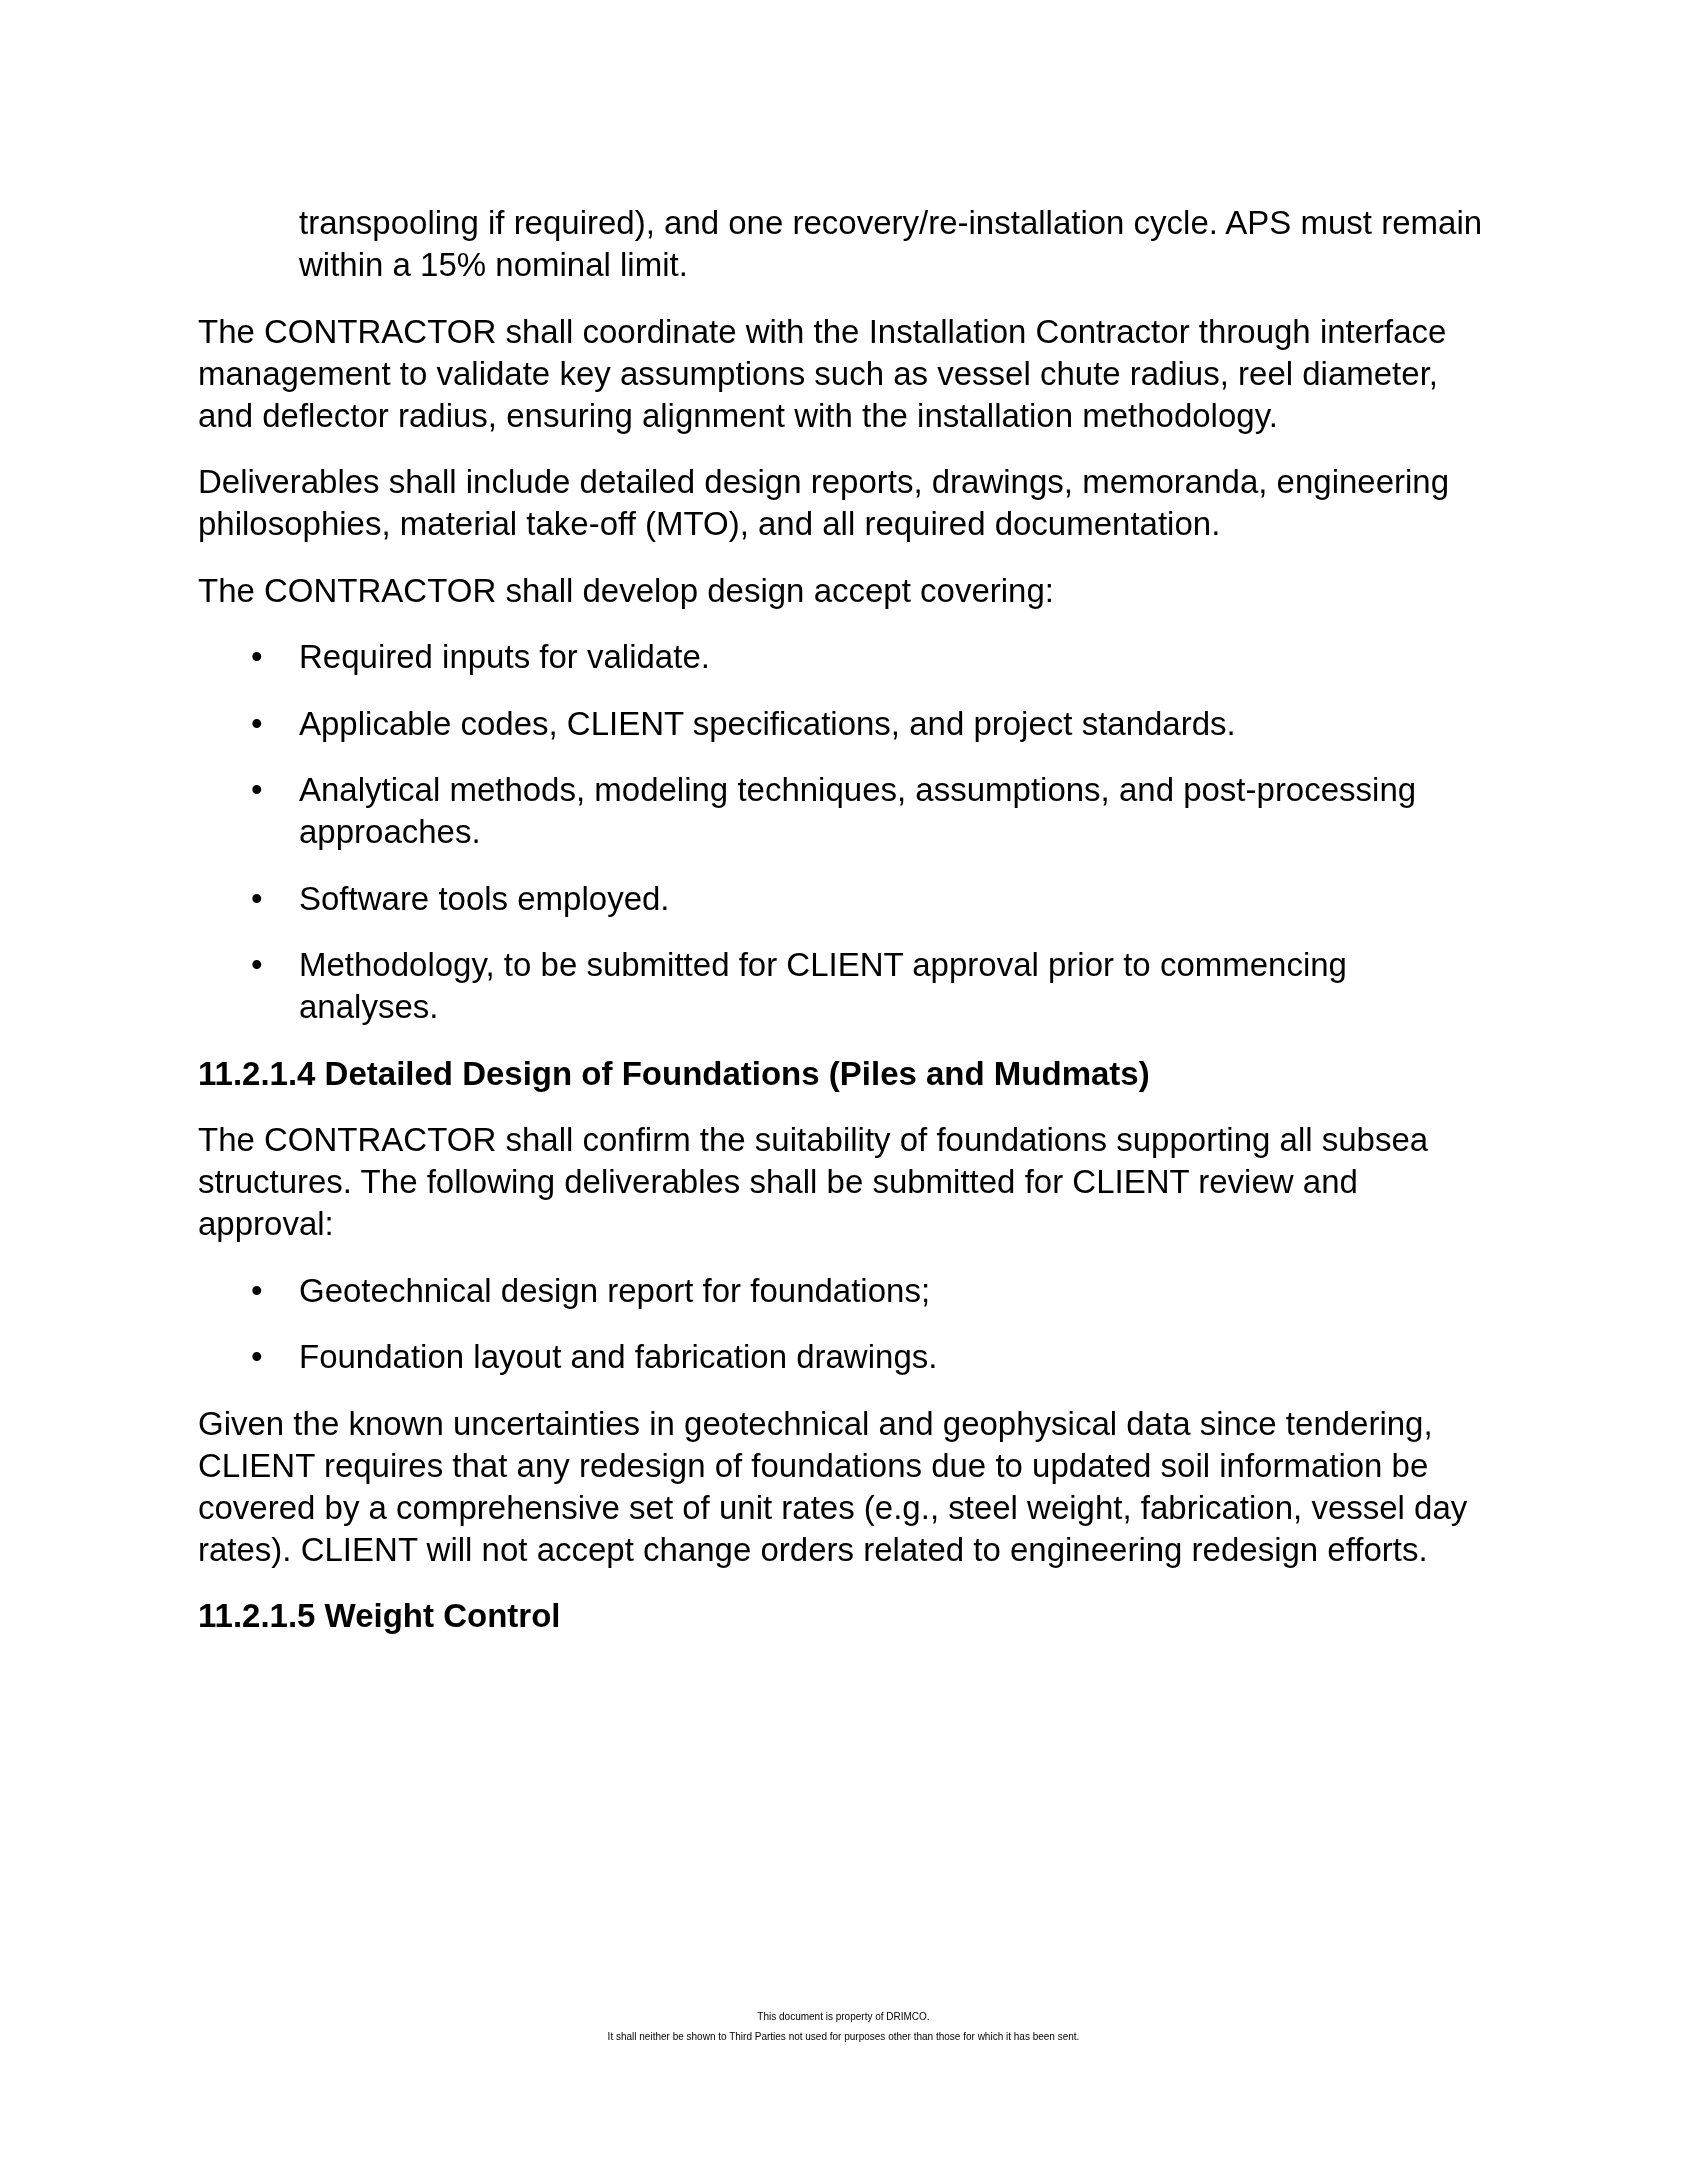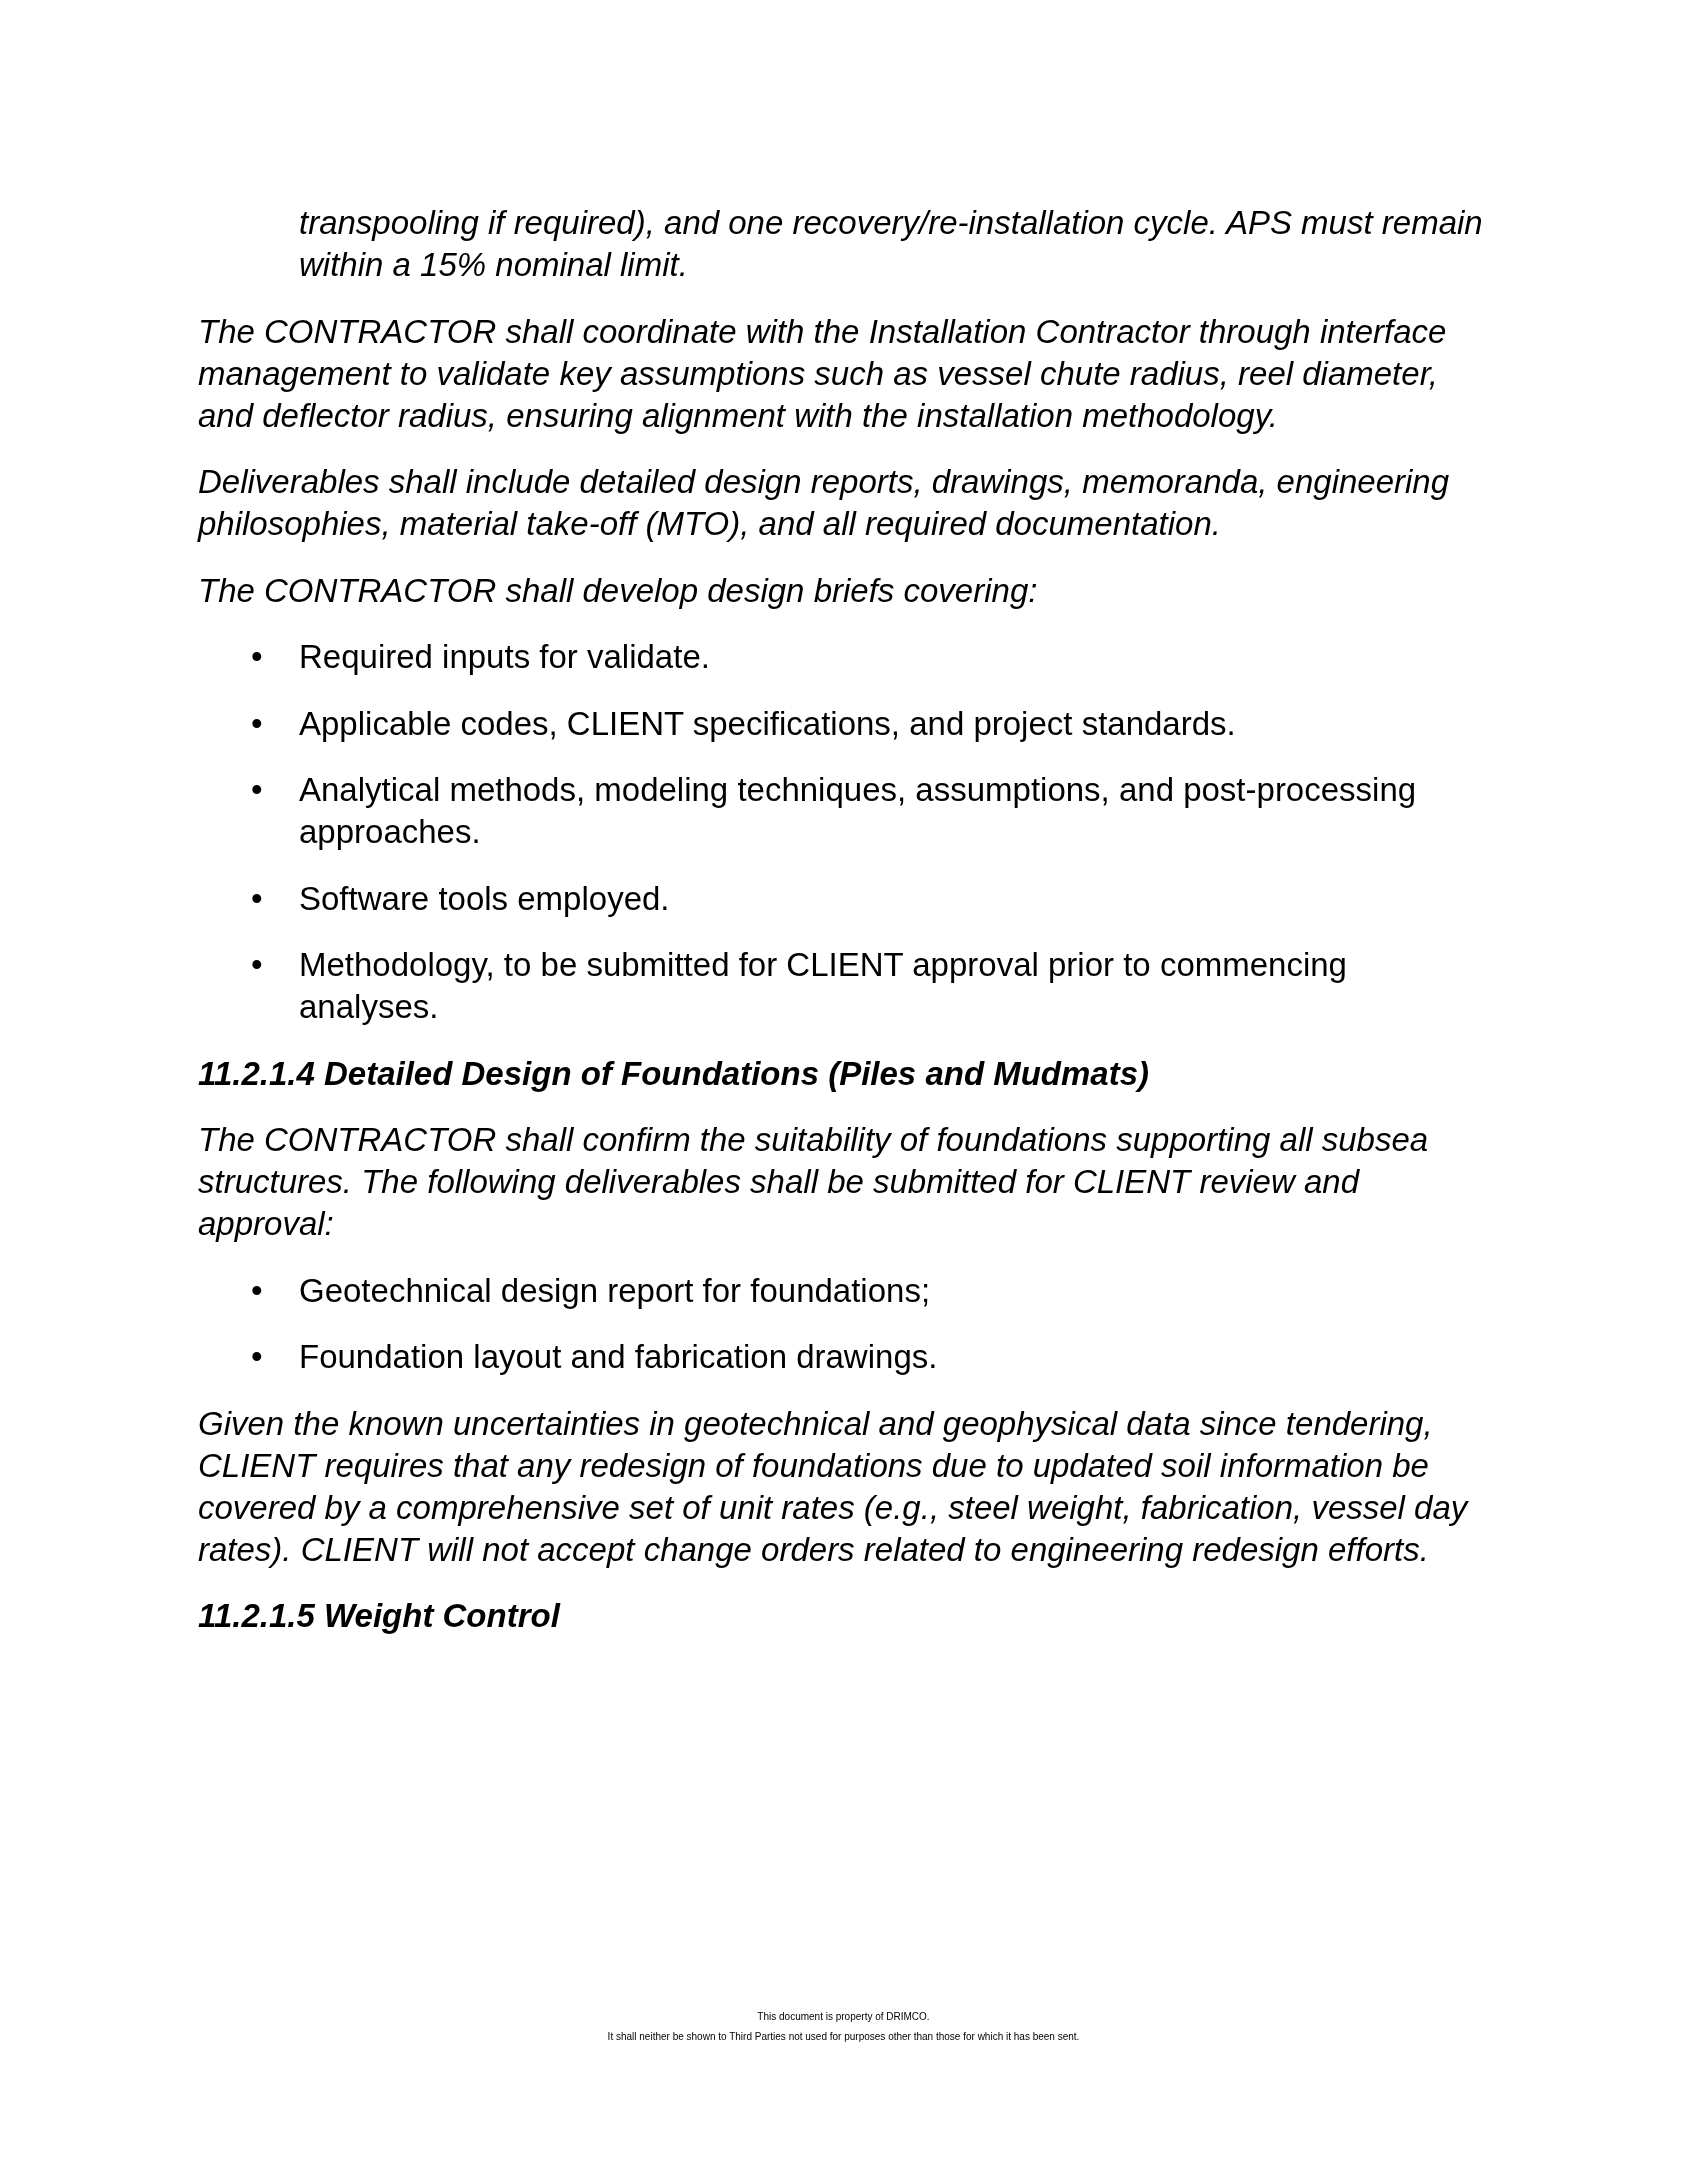--- a/index.html
+++ b/index.html
@@ -20,21 +20,20 @@
     position: absolute;
     left: 198px;
     top: 202px;
     width: 1329px;
     font-size: 33px;
     line-height: 42px;
     white-space: pre-line;
   }
   .block {
     margin: 0 0 24.5px 0;
-    font-style: italic;
   }
   .continuation {
     margin-left: 101px;
   }
   .heading {
     font-weight: 700;
   }
   ul.bullet-list {
     list-style: none;
     margin: 0;
@@ -63,21 +62,21 @@
   }
 </style>
 </head>
 <body>
 
 <div class="page">
   <div class="content" id="content"><div class="block continuation">transpooling if required), and one recovery/re-installation cycle. APS must remain
 within a 15% nominal limit.</div><div class="block paragraph">The CONTRACTOR shall coordinate with the Installation Contractor through interface
 management to validate key assumptions such as vessel chute radius, reel diameter,
 and deflector radius, ensuring alignment with the installation methodology.</div><div class="block paragraph">Deliverables shall include detailed design reports, drawings, memoranda, engineering
-philosophies, material take-off (MTO), and all required documentation.</div><div class="block paragraph">The CONTRACTOR shall develop design briefs covering:</div><ul class="bullet-list"><li>Required inputs for validate.</li><li>Applicable codes, CLIENT specifications, and project standards.</li><li>Analytical methods, modeling techniques, assumptions, and post-processing
+philosophies, material take-off (MTO), and all required documentation.</div><div class="block paragraph">The CONTRACTOR shall develop design accept covering:</div><ul class="bullet-list"><li>Required inputs for validate.</li><li>Applicable codes, CLIENT specifications, and project standards.</li><li>Analytical methods, modeling techniques, assumptions, and post-processing
 approaches.</li><li>Software tools employed.</li><li>Methodology, to be submitted for CLIENT approval prior to commencing
 analyses.</li></ul><div class="block heading">11.2.1.4 Detailed Design of Foundations (Piles and Mudmats)</div><div class="block paragraph">The CONTRACTOR shall confirm the suitability of foundations supporting all subsea
 structures. The following deliverables shall be submitted for CLIENT review and
 approval:</div><ul class="bullet-list"><li>Geotechnical design report for foundations;</li><li>Foundation layout and fabrication drawings.</li></ul><div class="block paragraph">Given the known uncertainties in geotechnical and geophysical data since tendering,
 CLIENT requires that any redesign of foundations due to updated soil information be
 covered by a comprehensive set of unit rates (e.g., steel weight, fabrication, vessel day
 rates). CLIENT will not accept change orders related to engineering redesign efforts.</div><div class="block heading">11.2.1.5 Weight Control</div></div>
   <div class="footer">
     <div>This document is property of DRIMCO.</div>
     <div>It shall neither be shown to Third Parties not used for purposes other than those for which it has been sent.</div>

